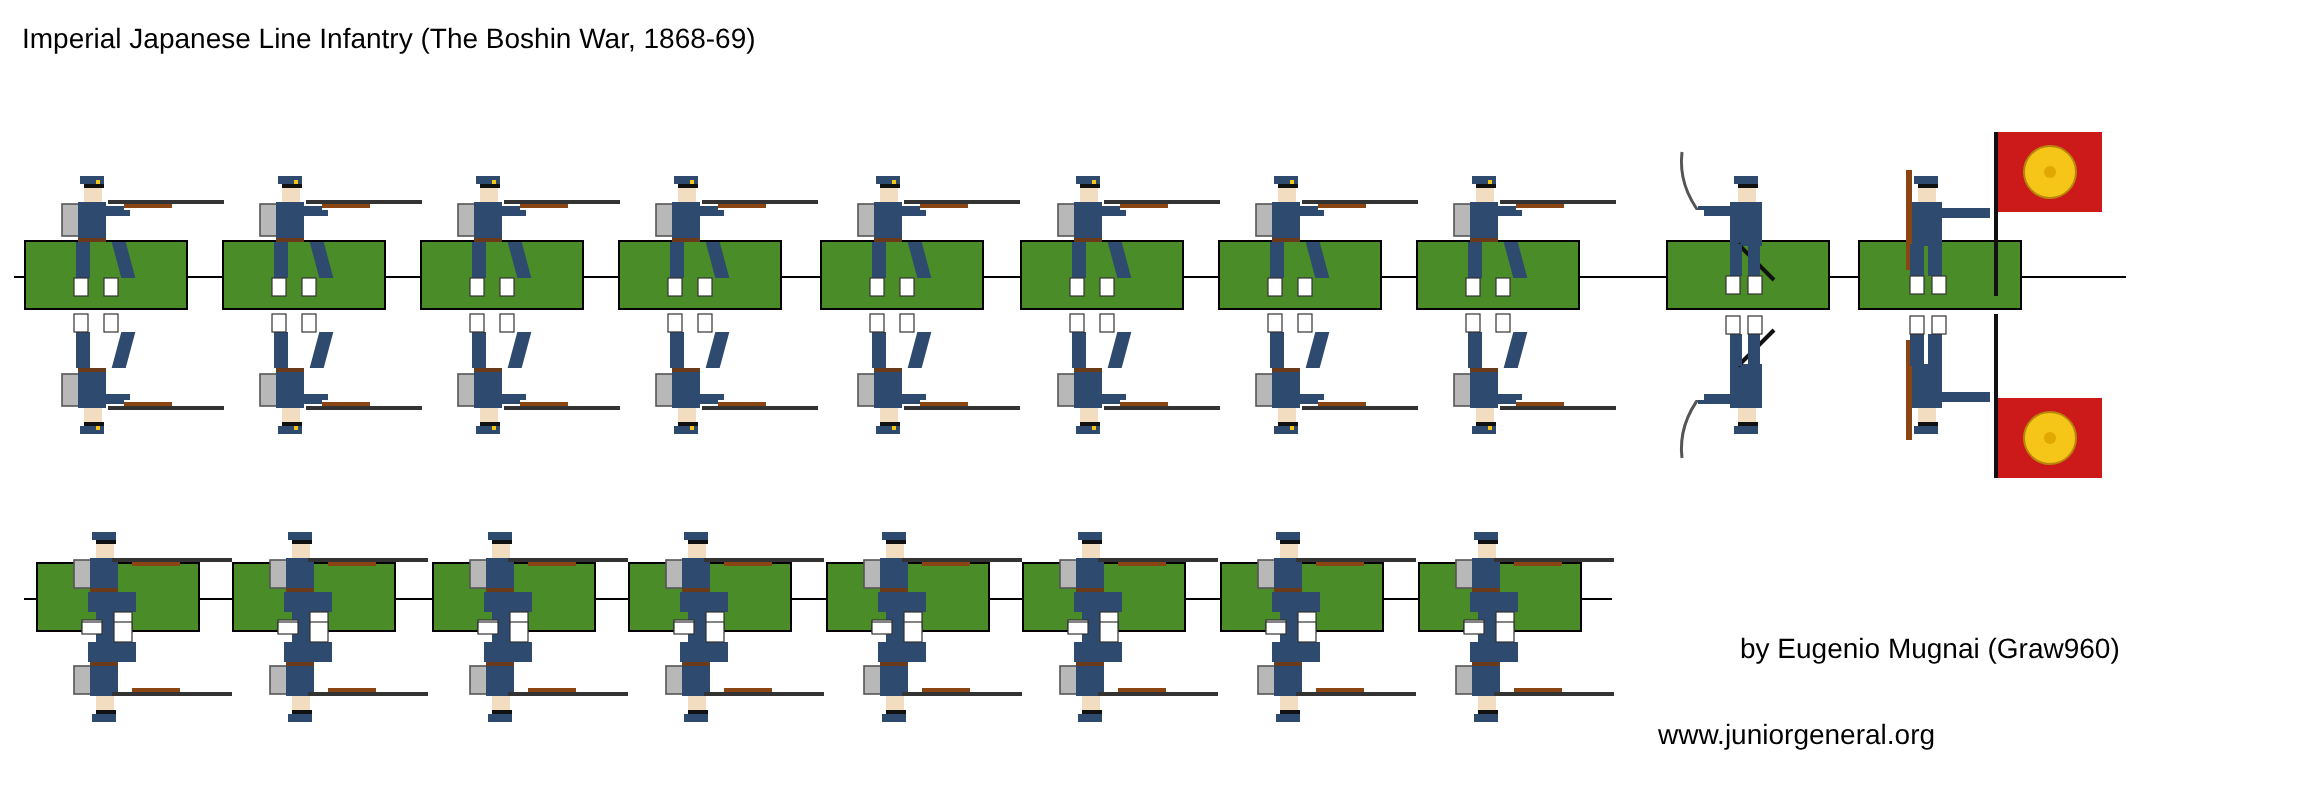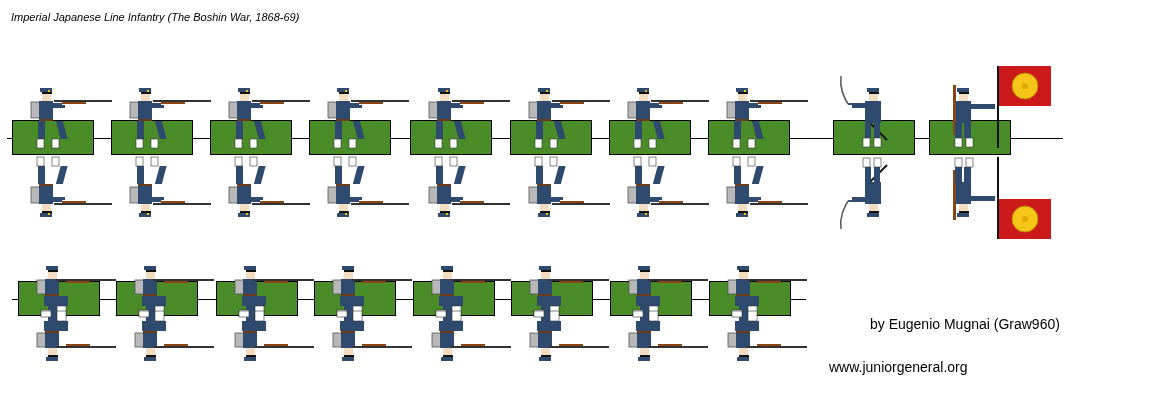--- a/index.html
+++ b/index.html
@@ -1,17 +1,17 @@
 <!DOCTYPE html>
 <html><head>
 <meta charset="utf-8">
 <style>
   html,body{margin:0;padding:0;background:#fff;}
   body{width:1150px;height:406px;position:relative;overflow:hidden;font-family:"Liberation Sans",sans-serif;}
-  .title{position:absolute;left:11px;top:11px;font-size:11px;color:#000;white-space:nowrap;font-style:italic;}
+  .title{position:absolute;left:11px;top:11px;font-size:14px;color:#000;white-space:nowrap;}
   .credit{position:absolute;left:870px;top:316px;font-size:14px;color:#000;white-space:nowrap;}
   .url{position:absolute;left:829px;top:359px;font-size:14px;color:#000;white-space:nowrap;}
   .hline{position:absolute;height:1px;background:#000;}
   .base{position:absolute;width:82px;height:35px;background:#4a8c28;border:1px solid #000;box-sizing:border-box;}
   .fig{position:absolute;}
   svg{display:block;}
 </style>
 </head>
 <body>
 

